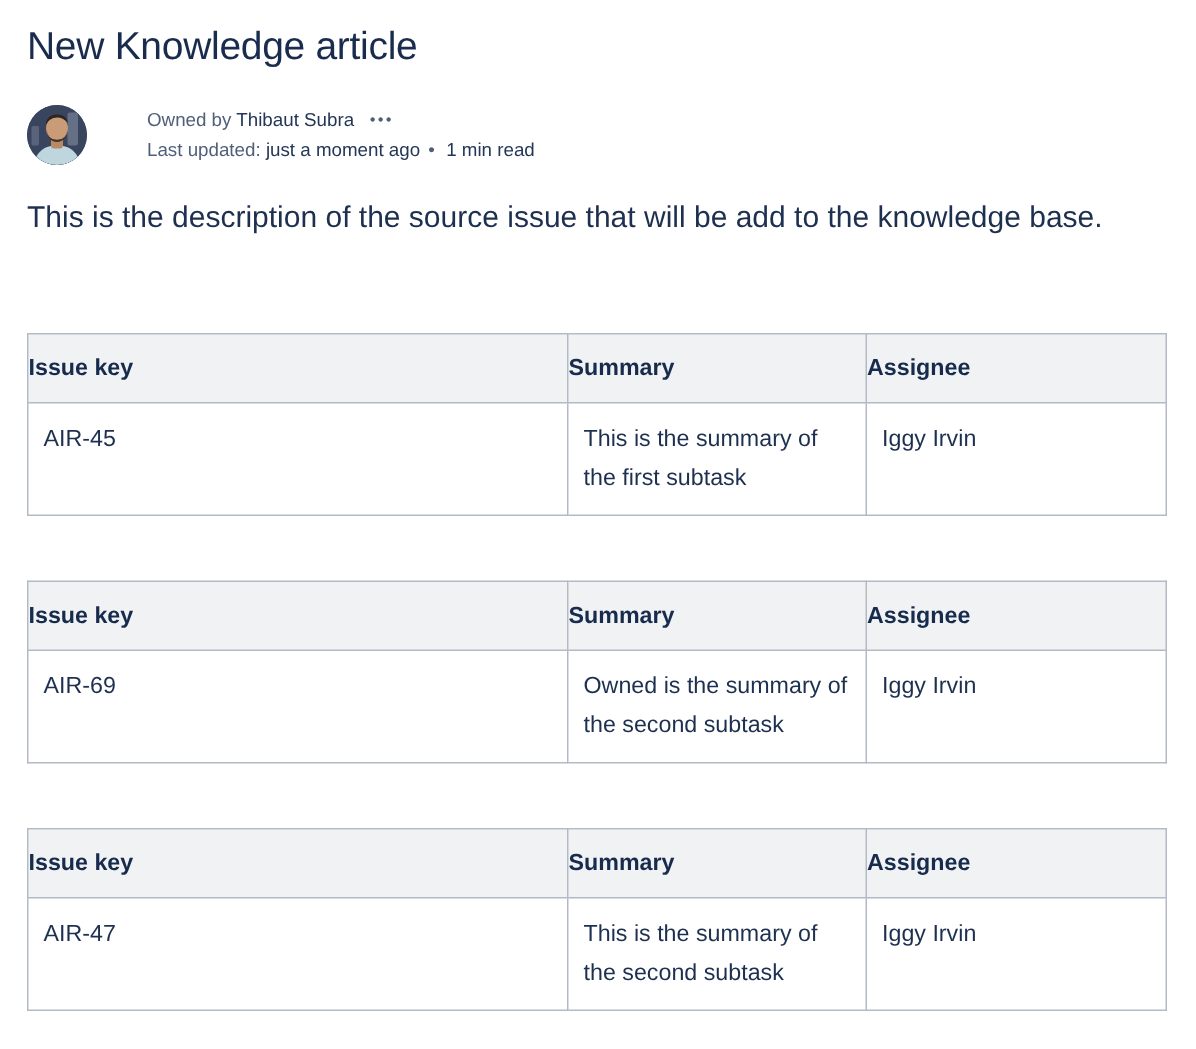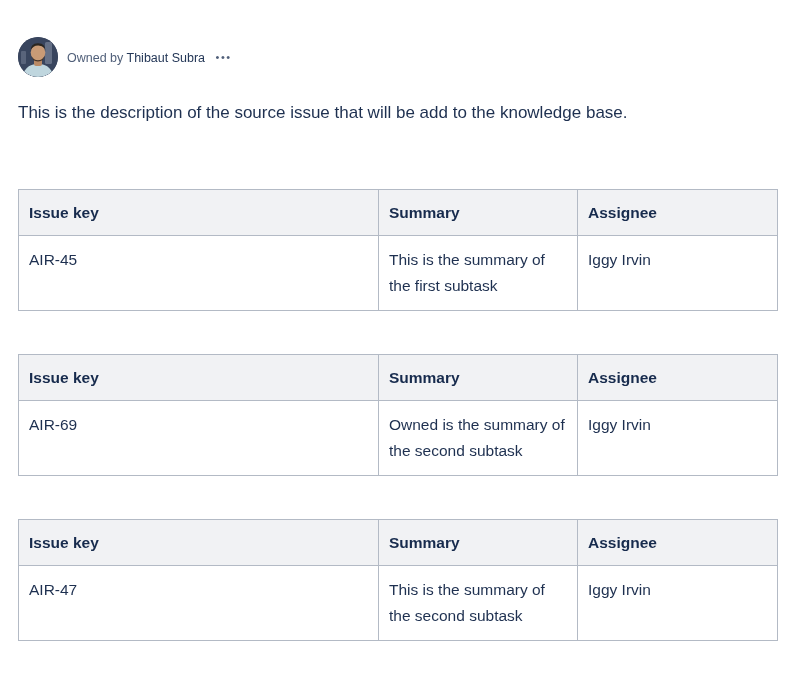--- a/index.html
+++ b/index.html
@@ -23,73 +23,74 @@
   }
 
   .byline { display: flex; align-items: center; gap: 9px; margin-top: 23px; }
   .avatar {
     width: 40px; height: 40px; border-radius: 50%;
     overflow: hidden; flex: none; cursor: pointer;
     background: #39455E;
   }
   .avatar svg { display: block; width: 40px; height: 40px; }
   .byline-text { font-size: 12.5px; line-height: 20px; }
-  .byline-row { white-space: nowrap; }
+  .byline-row { white-space: nowrap; margin-left: 31px; }
   .meta-label { color: #505F79; }
   .meta-value { color: #243757; }
   .more-icon {
     color: #505F79; font-size: 11px; letter-spacing: 1.5px;
     margin-left: 7px; cursor: pointer; vertical-align: 1px;
   }
   .dot-sep { color: #505F79; margin: 0 4px 0 2px; }
 
   .article-description {
     margin: 25px 0 0 0;
-    font-size: 17px;
+    font-size: 20px;
     line-height: 21px;
     color: #1E3050;
   }
 
   table.kb-table {
     border-collapse: collapse;
     table-layout: fixed;
     width: 759px;
     margin-top: 43px;
   }
   table.kb-table.first { margin-top: 66px; }
   col.c1 { width: 360px; }
   col.c2 { width: 199px; }
   col.c3 { width: 200px; }
   .kb-table th, .kb-table td {
     border: 1px solid #B3BAC5;
     text-align: left;
   }
   .kb-table th {
     background: #F1F2F4;
-    padding: 12px 10px;
+    padding: 12px 0;
     font-size: 15.5px;
     font-weight: 700;
     line-height: 21px;
     color: #172B4D;
   }
   .kb-table td {
     padding: 11px 10px;
     font-size: 15.5px;
     font-weight: 400;
     line-height: 26px;
     vertical-align: top;
     color: #1E3050;
     background: #ffffff;
   }
 </style>
 </head>
 <body>
 
 <main>
 
+  <h1 class="page-title">New Knowledge article</h1>
 
   <div class="byline">
     <div class="avatar">
       <svg viewBox="0 0 40 40" aria-hidden="true">
         <defs>
             <clipPath id="avclip">
               <circle cx="20" cy="20" r="20"></circle>
             </clipPath>
           </defs>
         <g clip-path="url(#avclip)">
@@ -102,20 +103,26 @@
           <path d="M12.6 15 Q12 6.5 20 6.3 Q28 6.5 27.4 15 L27.4 11.8 Q23.5 8.2 20 8.4 Q15 8.6 12.6 13 Z" fill="#2B2620"></path>
           <path d="M13.2 16.5 Q13.4 24.5 20 24.6 Q26.6 24.5 26.8 16.5 Q26.8 22.8 20 23.2 Q13.2 22.8 13.2 16.5 Z" fill="#463528"></path>
         </g>
       </svg>
     </div>
     <div class="byline-text">
       <div class="byline-row">
         <span class="meta-label">Owned by</span>
         <span class="meta-value">Thibaut Subra</span>
         <span class="more-icon">•••</span>
+      </div>
+      <div class="byline-row">
+        <span class="meta-label">Last updated:</span>
+        <span class="meta-value">just a moment ago</span>
+        <span class="dot-sep">•</span>
+        <span class="meta-value">1 min read</span>
       </div>
     </div>
   </div>
 
   <p class="article-description">This is the description of the source issue that will be add to the knowledge base.</p>
 
   <table class="kb-table first">
     <colgroup>
         <col class="c1">
         <col class="c2">

